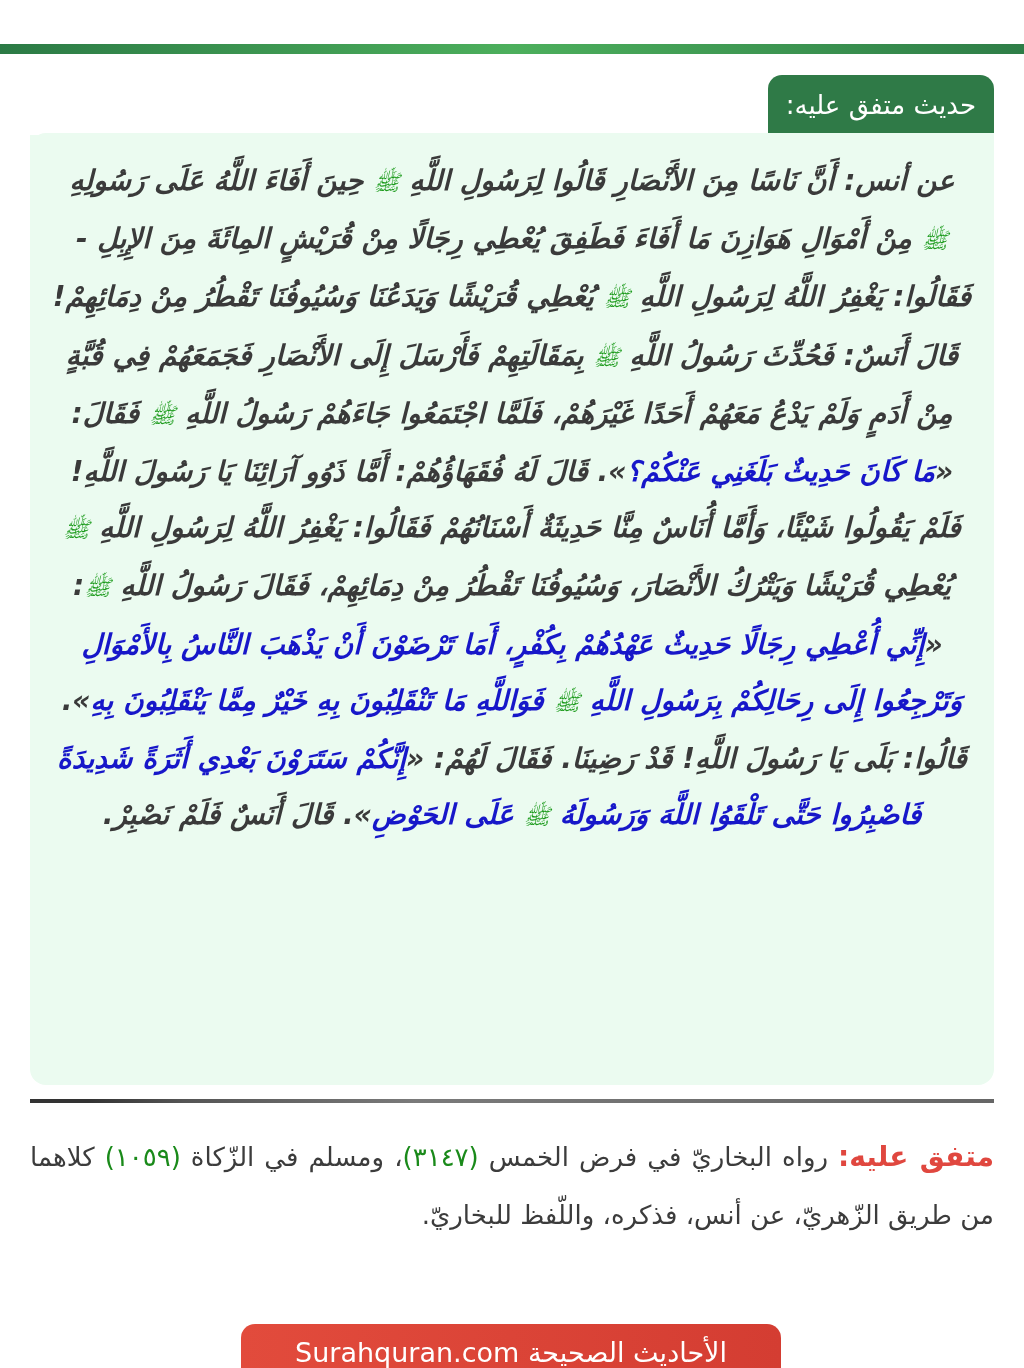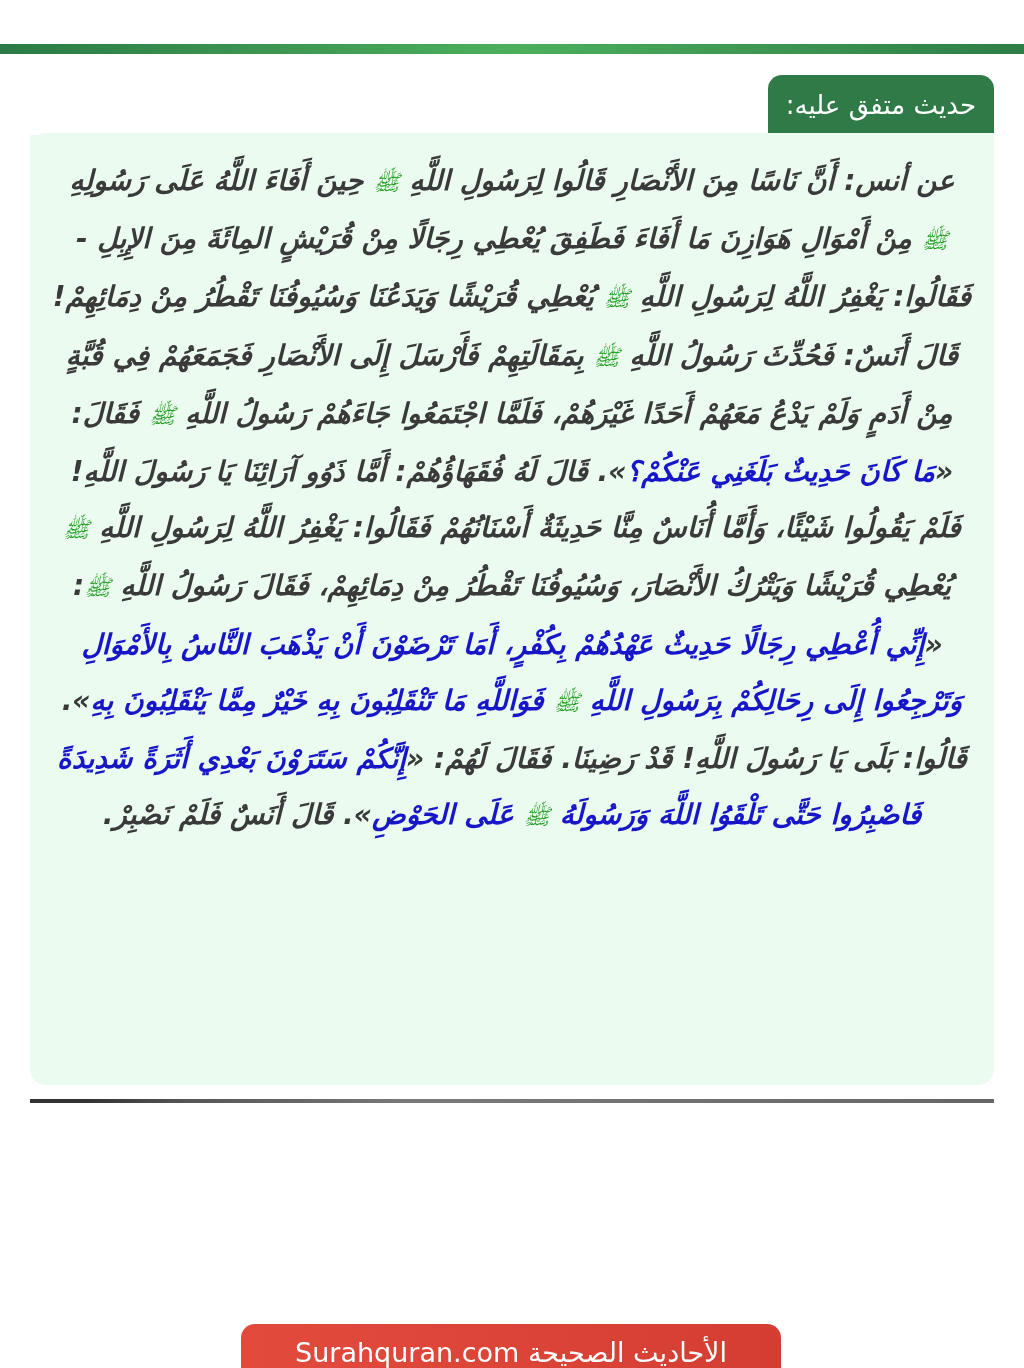--- a/index.html
+++ b/index.html
@@ -135,17 +135,20 @@
   <div class="top-bar"></div>
 
   <div class="title-badge">حديث متفق عليه:</div>
 
   <div class="hadith-box">
     <p class="hadith-text" id="hadith-text"><span>عن أنس: أَنَّ نَاسًا مِنَ الأَنْصَارِ قَالُوا لِرَسُولِ اللَّهِ </span><span class="prophet">ﷺ</span><span> حِينَ أَفَاءَ اللَّهُ عَلَى رَسُولِهِ </span><span class="prophet">ﷺ</span><span> مِنْ أَمْوَالِ هَوَازِنَ مَا أَفَاءَ فَطَفِقَ يُعْطِي رِجَالًا مِنْ قُرَيْشٍ المِائَةَ مِنَ الإِبِلِ - فَقَالُوا: يَغْفِرُ اللَّهُ لِرَسُولِ اللَّهِ </span><span class="prophet">ﷺ</span><span> يُعْطِي قُرَيْشًا وَيَدَعُنَا وَسُيُوفُنَا تَقْطُرُ مِنْ دِمَائِهِمْ! قَالَ أَنَسٌ: فَحُدِّثَ رَسُولُ اللَّهِ </span><span class="prophet">ﷺ</span><span> بِمَقَالَتِهِمْ فَأَرْسَلَ إِلَى الأَنْصَارِ فَجَمَعَهُمْ فِي قُبَّةٍ مِنْ أَدَمٍ وَلَمْ يَدْعُ مَعَهُمْ أَحَدًا غَيْرَهُمْ، فَلَمَّا اجْتَمَعُوا جَاءَهُمْ رَسُولُ اللَّهِ </span><span class="prophet">ﷺ</span><span> فَقَالَ: «</span><span class="quote">مَا كَانَ حَدِيثٌ بَلَغَنِي عَنْكُمْ؟</span><span>». قَالَ لَهُ فُقَهَاؤُهُمْ: أَمَّا ذَوُو آرَائِنَا يَا رَسُولَ اللَّهِ! فَلَمْ يَقُولُوا شَيْئًا، وَأَمَّا أُنَاسٌ مِنَّا حَدِيثَةٌ أَسْنَانُهُمْ فَقَالُوا: يَغْفِرُ اللَّهُ لِرَسُولِ اللَّهِ </span><span class="prophet">ﷺ</span><span> يُعْطِي قُرَيْشًا وَيَتْرُكُ الأَنْصَارَ، وَسُيُوفُنَا تَقْطُرُ مِنْ دِمَائِهِمْ، فَقَالَ رَسُولُ اللَّهِ </span><span class="prophet">ﷺ</span><span>: «</span><span class="quote">إِنِّي أُعْطِي رِجَالًا حَدِيثٌ عَهْدُهُمْ بِكُفْرٍ، أَمَا تَرْضَوْنَ أَنْ يَذْهَبَ النَّاسُ بِالأَمْوَالِ وَتَرْجِعُوا إِلَى رِحَالِكُمْ بِرَسُولِ اللَّهِ </span><span class="prophet">ﷺ</span><span class="quote"> فَوَاللَّهِ مَا تَنْقَلِبُونَ بِهِ خَيْرٌ مِمَّا يَنْقَلِبُونَ بِهِ</span><span>». قَالُوا: بَلَى يَا رَسُولَ اللَّهِ! قَدْ رَضِينَا. فَقَالَ لَهُمْ: «</span><span class="quote">إِنَّكُمْ سَتَرَوْنَ بَعْدِي أَثَرَةً شَدِيدَةً فَاصْبِرُوا حَتَّى تَلْقَوُا اللَّهَ وَرَسُولَهُ </span><span class="prophet">ﷺ</span><span class="quote"> عَلَى الحَوْضِ</span><span>». قَالَ أَنَسٌ فَلَمْ نَصْبِرْ.</span></p>
   </div>
 
   <div class="separator"></div>
 
+  <p class="source">
+    <span class="source-label">متفق عليه:</span><span> رواه البخاريّ في فرض الخمس </span><span class="ref-num">(٣١٤٧)</span><span>، ومسلم في الزّكاة </span><span class="ref-num">(١٠٥٩)</span><span> كلاهما من طريق الزّهريّ، عن أنس، فذكره، واللّفظ للبخاريّ.</span>
+  </p>
 
   <div class="site-badge">الأحاديث الصحيحة Surahquran.com</div>
 
   <div class="bottom-bar"></div>
 </div>
 
 </body></html>

